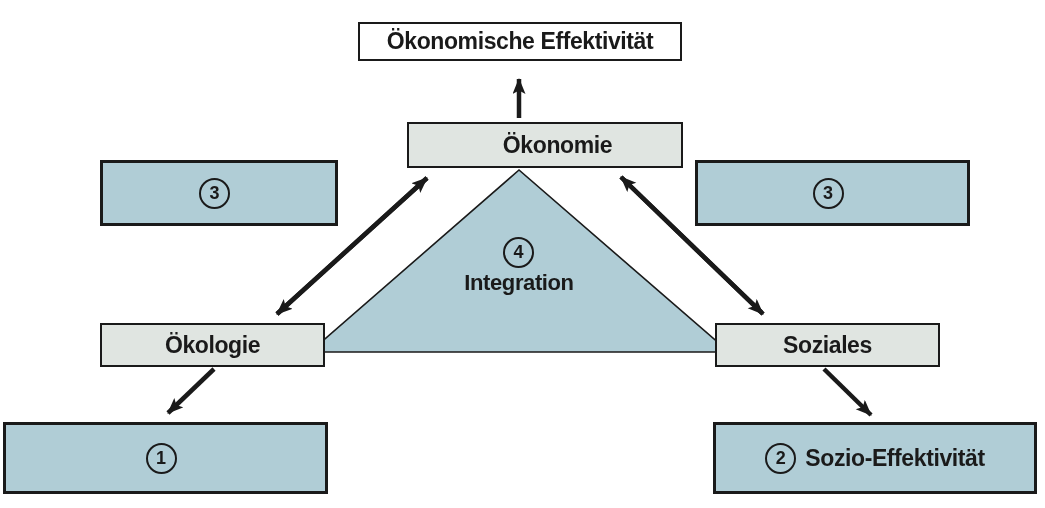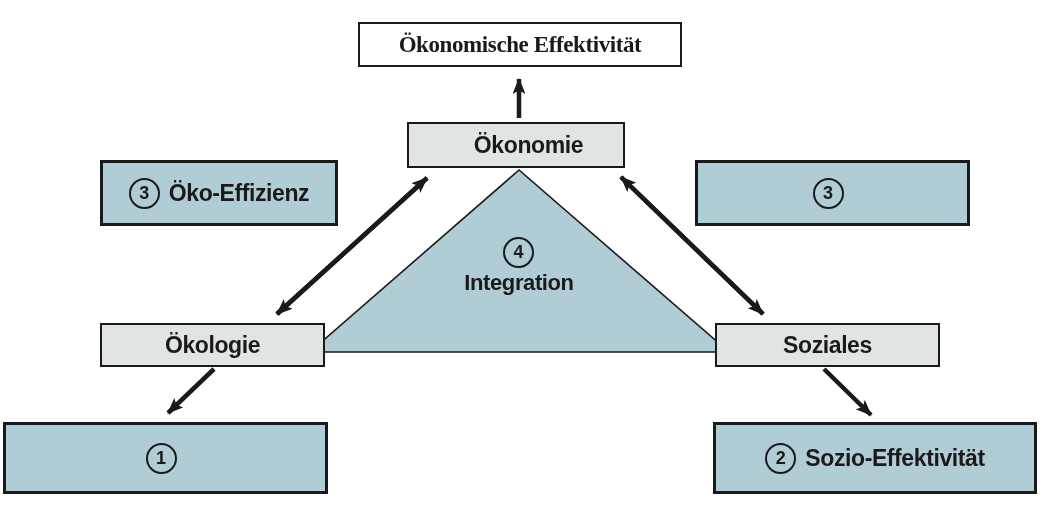--- a/index.html
+++ b/index.html
@@ -75,31 +75,30 @@
     <line x1="763" y1="314" x2="621" y2="177" marker-end="url(#ah)"></line>
 
     <line x1="214" y1="369" x2="168" y2="413" marker-end="url(#ah)"></line>
 
     <line x1="824" y1="369" x2="871" y2="415" marker-end="url(#ah)"></line>
   </svg>
 
   <div class="tri-badge">4</div>
   <div class="tri-label">Integration</div>
 
-  <div class="box white" style="left:358px;top:22px;width:324px;height:45px;font-family:Liberation Serif, serif;">
+  <div class="box white" style="left:358px;top:22px;width:324px;height:39px;">
     <span>Ökonomische Effektivität</span>
   </div>
 
-  <div class="box light" style="left:407px;top:122px;width:218px;height:46px;padding-left:25px;">
+  <div class="box light" style="left:407px;top:122px;width:276px;height:46px;padding-left:25px;">
     <span>Ökonomie</span>
   </div>
 
   <div class="box blue" style="left:100px;top:160px;width:238px;height:66px;">
     <span class="badge">3</span>
-    <span>Öko-Effizienz</span>
   </div>
 
   <div class="box blue" style="left:695px;top:160px;width:275px;height:66px;">
     <span class="badge">3</span>
   </div>
 
   <div class="box light" style="left:100px;top:323px;width:225px;height:44px;">
     <span>Ökologie</span>
   </div>
 

